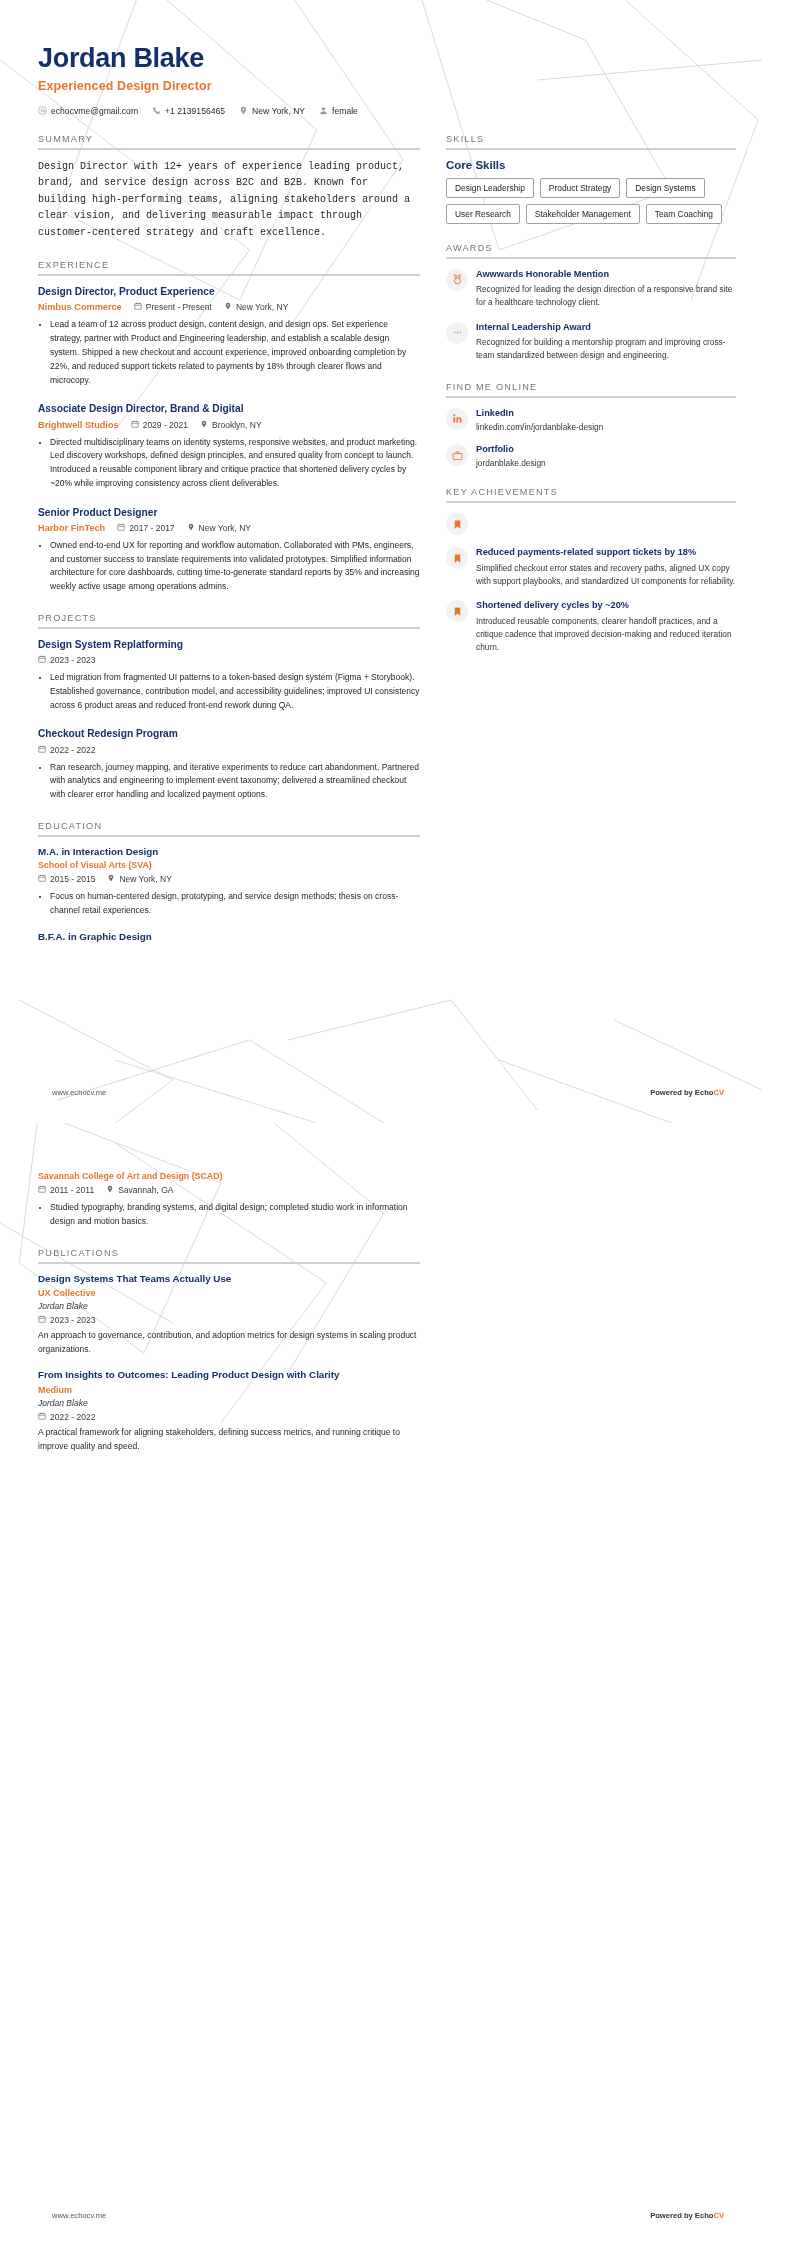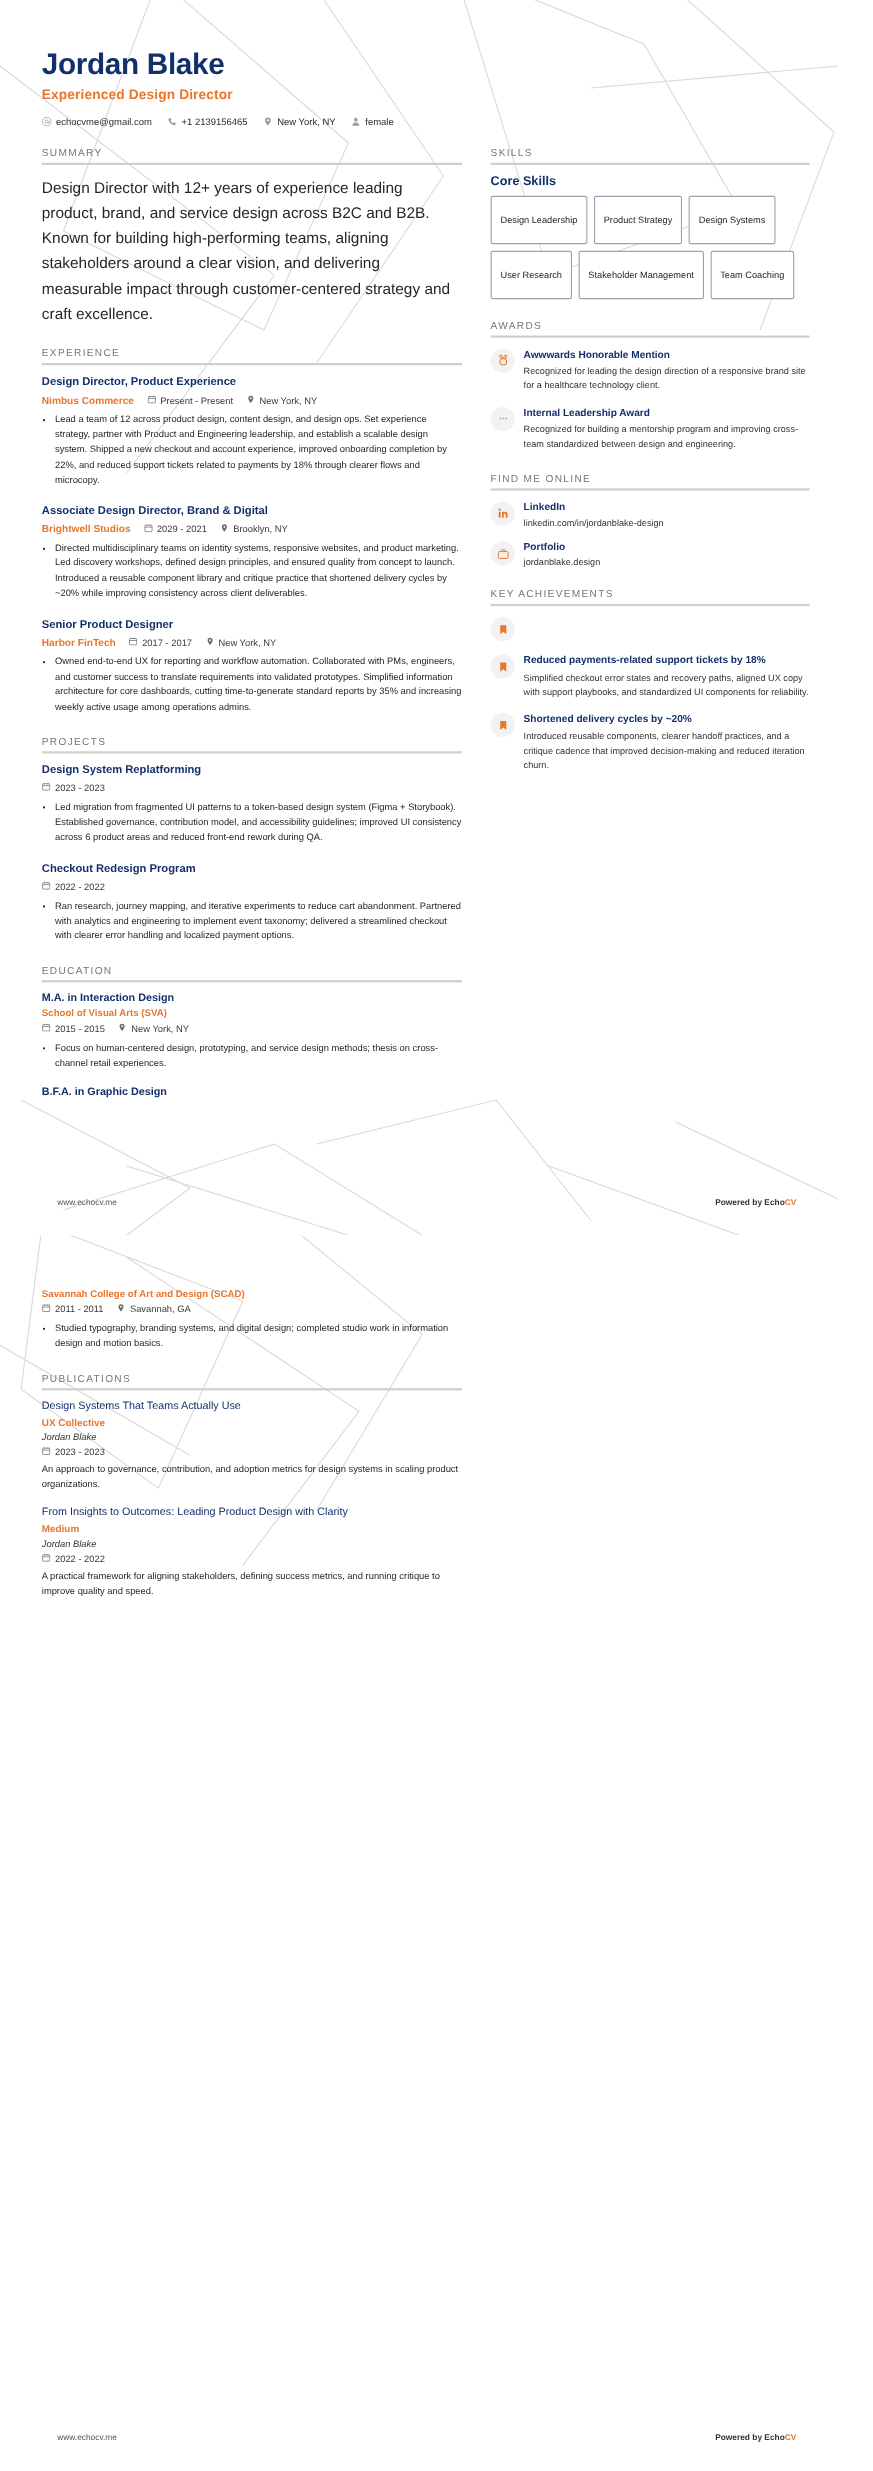--- a/index.html
+++ b/index.html
@@ -66,23 +66,24 @@
     color:#767676;
     text-transform:uppercase;
     font-weight:400;
     padding-bottom:4px;
   }
   .sec-rule { height:2px; background:#cfcfcf; margin-bottom:9px; }
   .sec { margin-bottom:19px; }
 
   
   .summary-text {
-    font-size:14px;
+    font-size:10px;
     line-height:1.65;
     color:#262626;
+    font-family:Liberation Mono, monospace;
   }
   .job { margin-bottom:15px; }
   .job:last-child { margin-bottom:4px; }
   .job-title {
     font-size:10.2px;
     font-weight:bold;
     color:#14306b;
     line-height:1.3;
   }
   .job-meta {
@@ -103,37 +104,37 @@
     color:#262626;
     margin-bottom:1px;
   }
   .bullets li::marker { font-size:8px; }
 
   .edu { margin-bottom:13px; }
   .edu-degree { font-size:9.8px; font-weight:bold; color:#14306b; }
   .edu-school { font-size:8.8px; color:#e8762c; font-weight:600; margin-top:3px; }
 
   .pub { margin-bottom:13px; }
-  .pub-title { font-size:9.8px; font-weight:normal; color:#14306b; line-height:1.3; }
+  .pub-title { font-size:9.8px; font-weight:bold; color:#14306b; line-height:1.3; }
   .pub-outlet { font-size:9px; color:#e8762c; font-weight:600; margin-top:3px; }
   .pub-author { font-size:8.5px; color:#333; font-style:italic; margin-top:3px; }
   .pub-desc { font-size:8.5px; line-height:1.6; color:#262626; margin-top:4px; }
 
   
   .skills-group-title {
     font-size:11.5px;
     font-weight:bold;
     color:#14306b;
     margin-bottom:7px;
   }
   .chips { display:flex; flex-wrap:wrap; gap:6px; }
   .chip {
     border:1px solid #9aa3ad;
     border-radius:2px;
-    padding:16px 8px;
+    padding:4px 8px;
     font-size:8.4px;
     color:#232323;
     background:#fff;
     white-space:nowrap;
   }
 
   .item-row { display:flex; gap:8px; margin-bottom:11px; align-items:flex-start; }
   .badge {
     width:22px; height:22px; flex:0 0 22px;
     border-radius:50%;

